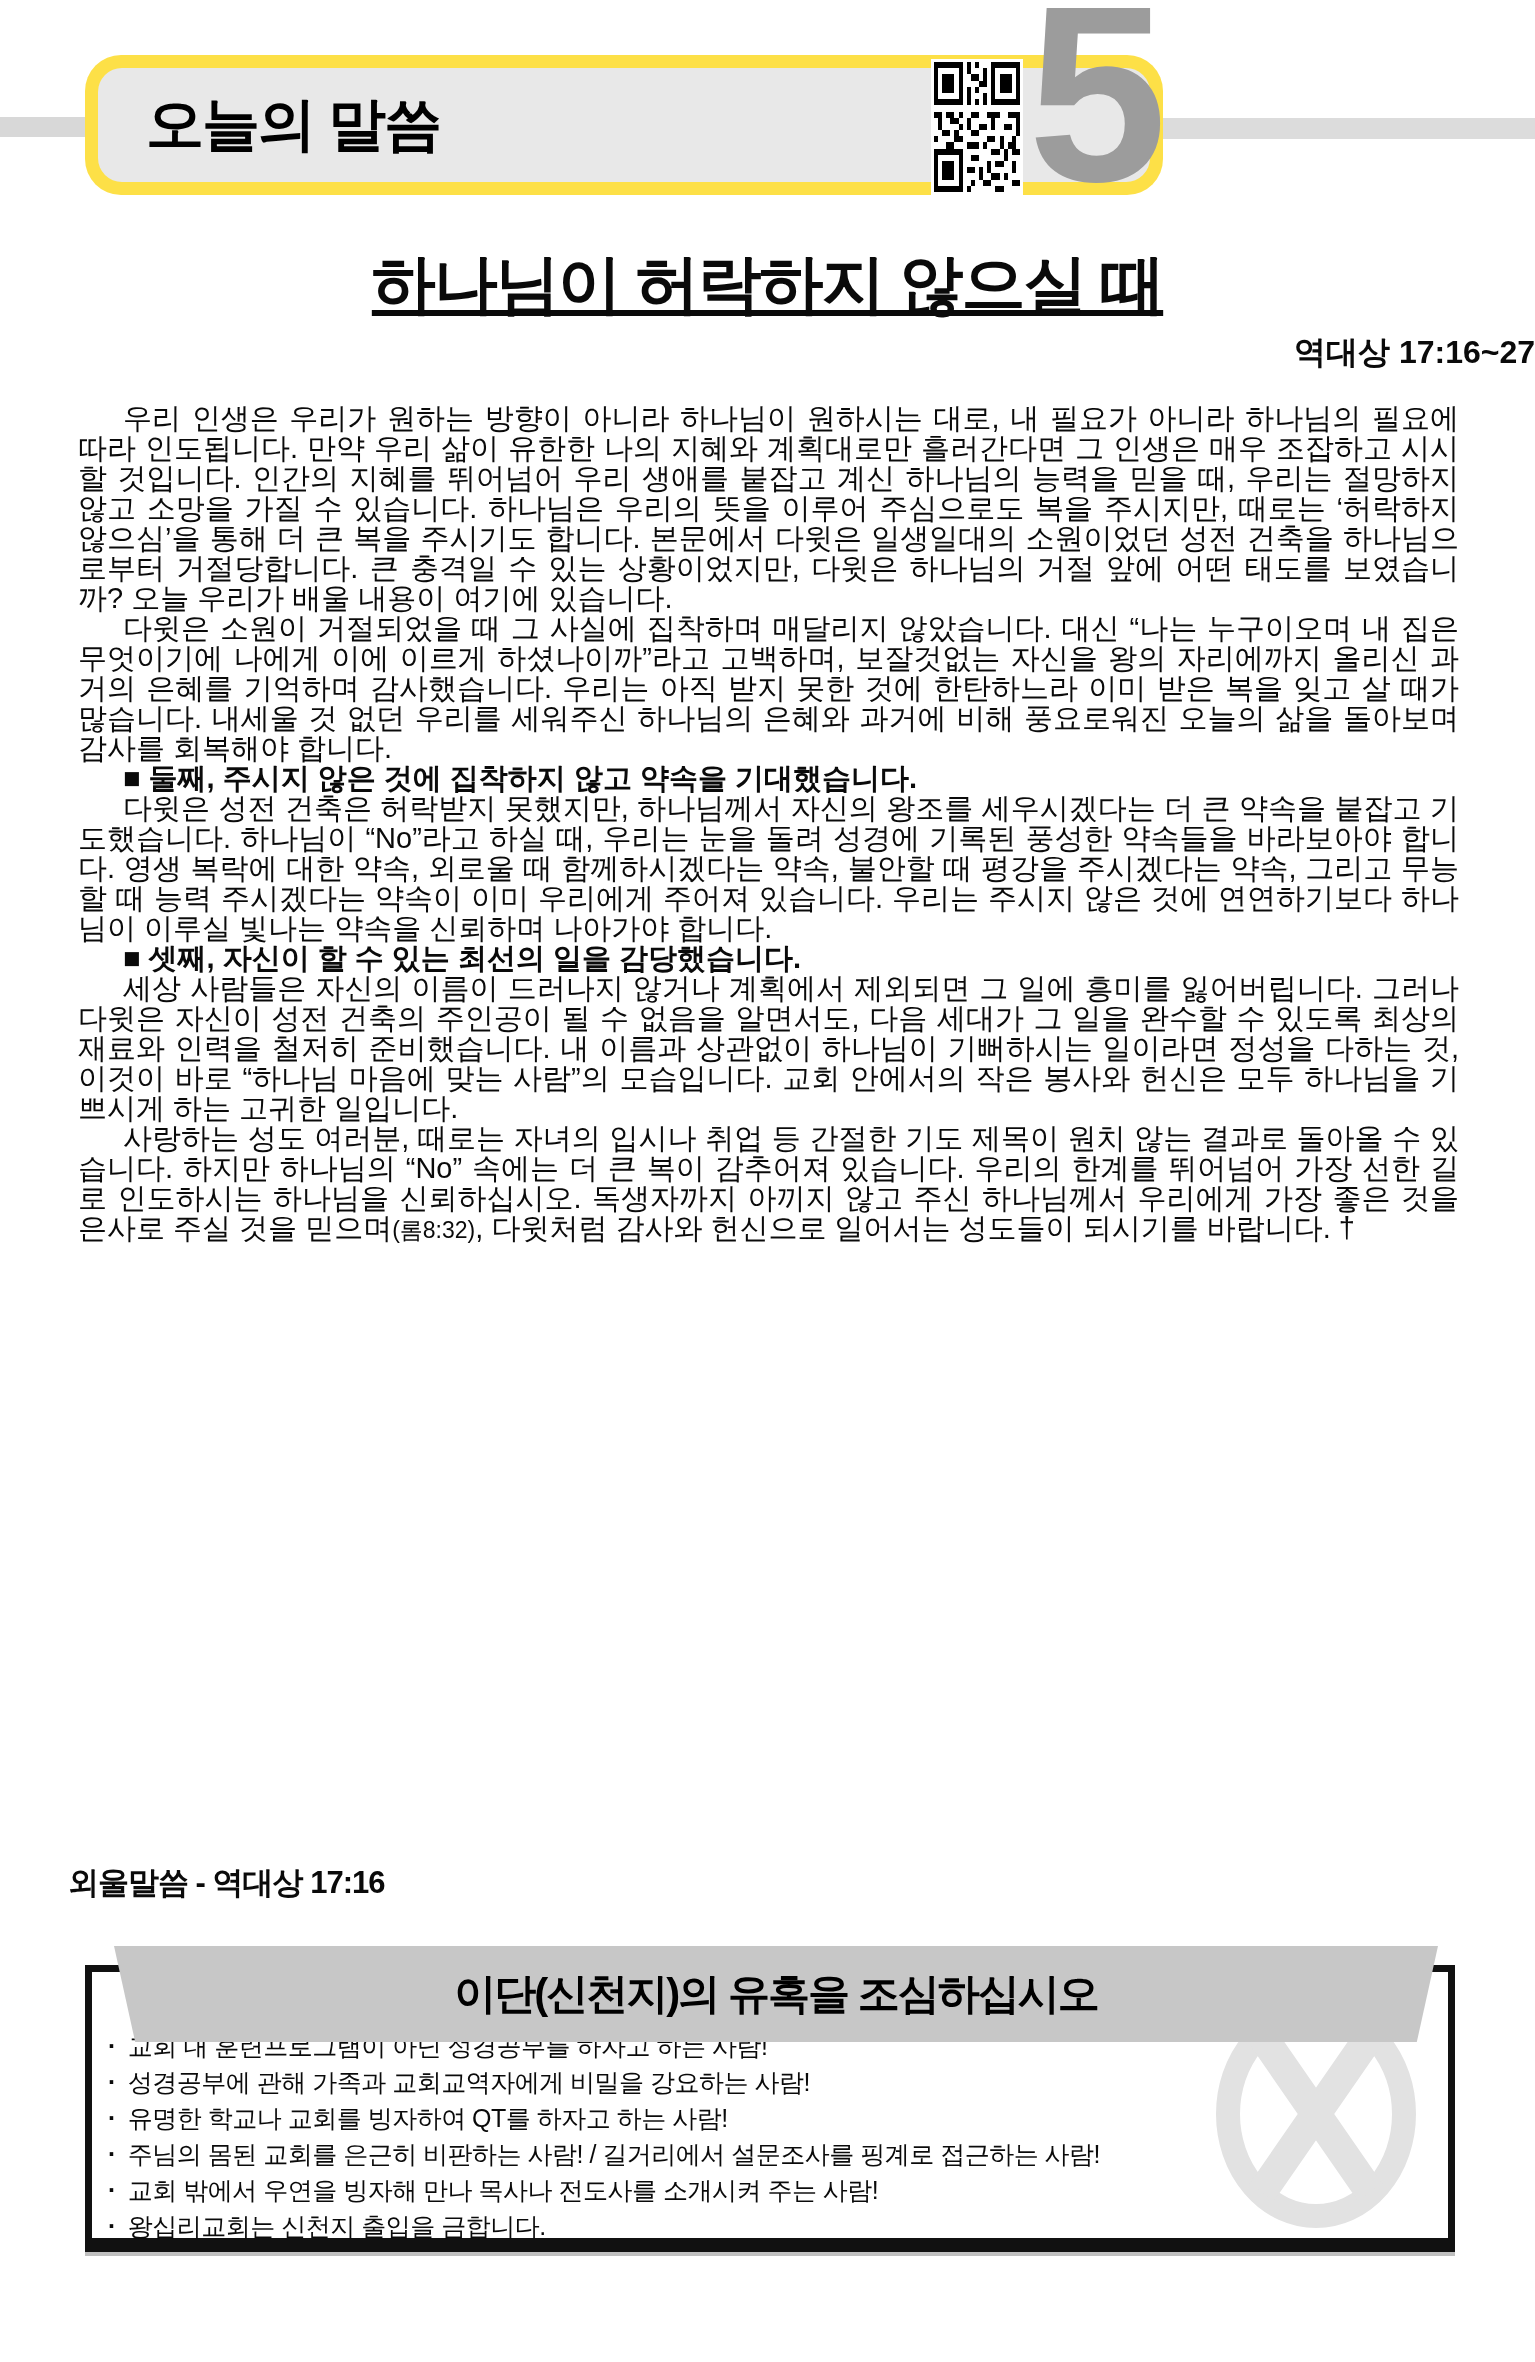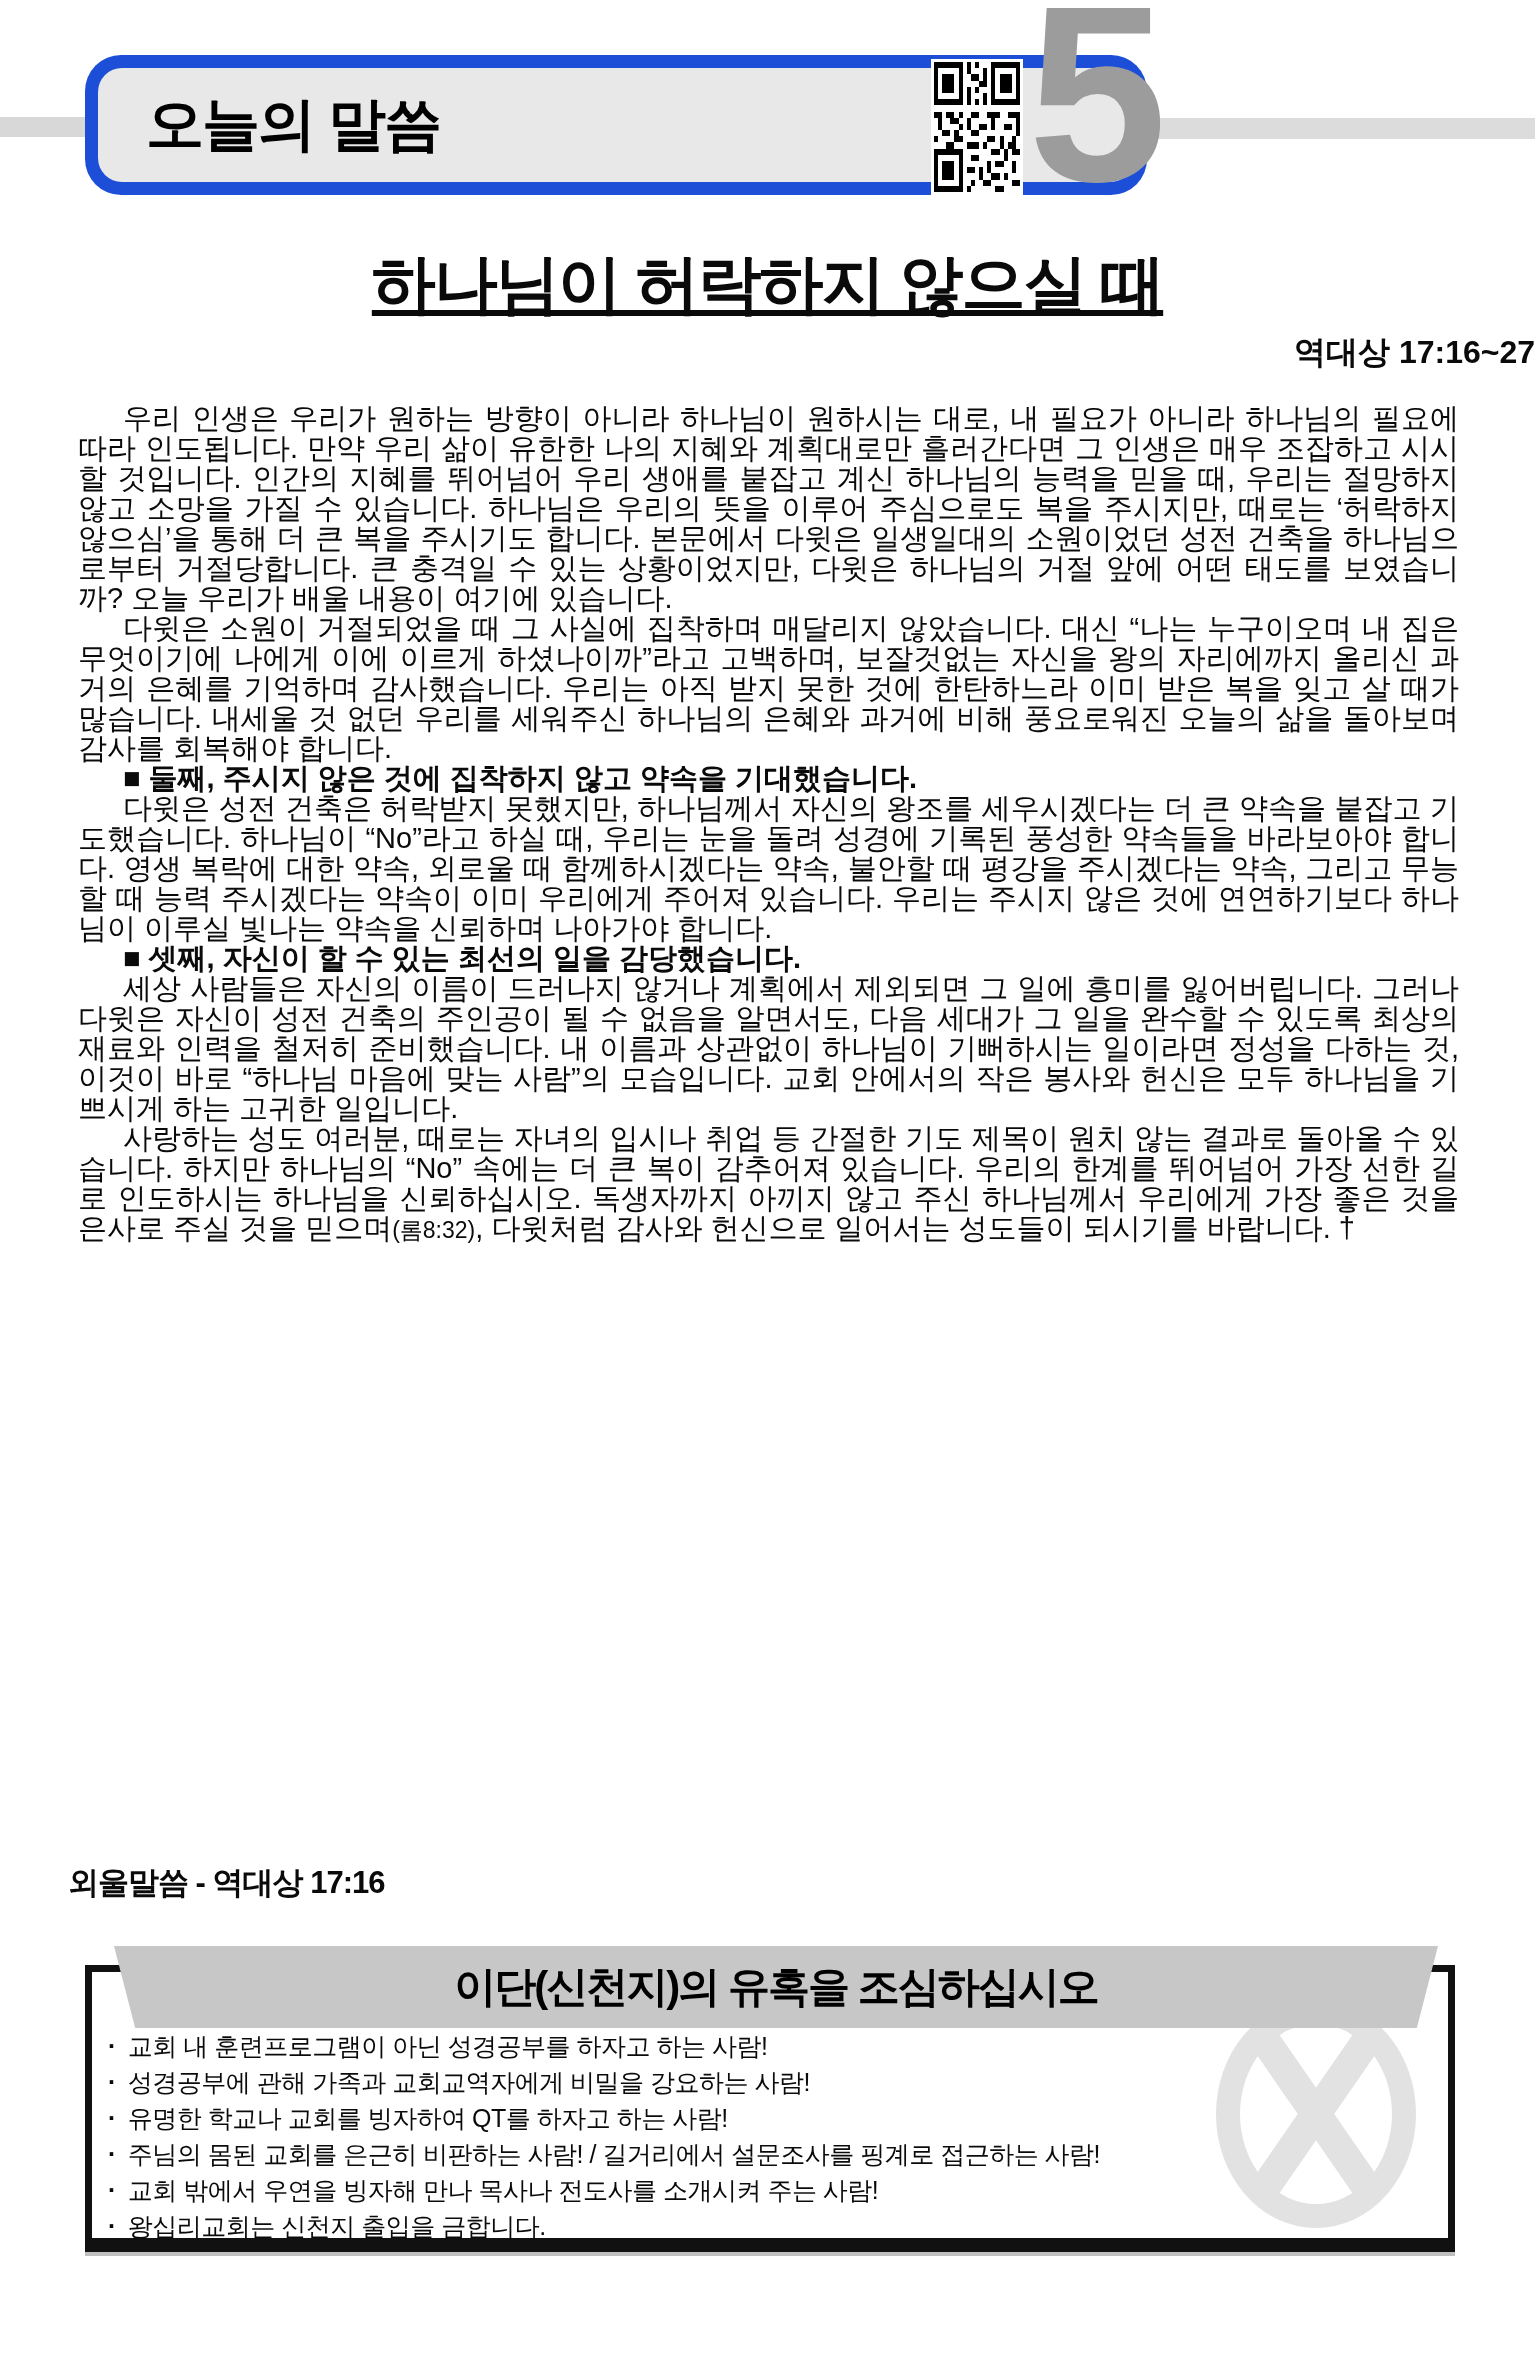--- a/index.html
+++ b/index.html
@@ -7,21 +7,21 @@
     width:1535px;height:2362px;background:#ffffff;
     font-family:"Liberation Sans","DejaVu Sans",sans-serif;
     color:#0a0a0a;
   }
   .page{position:relative;width:1535px;height:2362px;overflow:hidden;background:#fff;}
 
   
   .hdr{position:relative;height:212px;}
   .hdr-bar-left{position:absolute;left:0;top:117px;width:102px;height:20px;background:#d8d8d8;z-index:0;}
   .hdr-bar-right{position:absolute;left:1138px;right:0;top:118px;height:21px;background:#dcdcdc;z-index:0;}
-  .hdr-box{position:absolute;left:85px;top:55px;width:1062px;height:140px;background:#1d4ed8;border-radius:36px;z-index:1;}
+  .hdr-box{position:absolute;left:85px;top:55px;width:1062px;height:140px;background:#fde047;border-radius:36px;z-index:1;padding-left:16px;}
   .hdr-box-inner{position:absolute;inset:13px;background:#e8e8e8;border-radius:24px;display:flex;align-items:center;}
   .hdr-label{font-size:58px;font-weight:bold;margin-left:48px;letter-spacing:-2px;color:#000;}
   .issue-num{position:absolute;left:1028px;top:-30px;font-size:250px;line-height:1;font-weight:bold;color:#9c9c9c;z-index:2;}
   .qr{position:absolute;left:931px;top:59px;width:92px;height:136px;background:#fff;padding:3px;box-sizing:border-box;z-index:3;}
   .qr svg{display:block;width:100%;height:100%;}
 
   
   .main-title{margin:34px 0 0;text-align:center;font-size:64px;line-height:1.2;font-weight:bold;letter-spacing:-2px;text-decoration:underline;}
   .scripture-ref{margin-top:8px;text-align:right;font-size:32px;font-weight:bold;}
 
@@ -31,21 +31,21 @@
   .body p.h{font-weight:bold;}
   .ref-small{font-size:23px;}
 
   
   .memory{position:absolute;left:68px;top:1862px;font-size:31px;font-weight:bold;letter-spacing:-1px;}
 
   
   .warning{position:absolute;left:85px;right:80px;top:1965px;height:266px;
            border:7px solid #111;border-bottom-width:14px;background:#fff;
            box-shadow:0 4px 0 rgba(0,0,0,0.25);}
-  .banner{position:absolute;left:22px;right:10px;top:-26px;height:82px;background:#c7c7c7;
+  .banner{position:absolute;left:22px;right:10px;top:-26px;height:96px;background:#c7c7c7;
           clip-path:polygon(0 0,100% 0,98.4% 100%,1.6% 100%);
           display:flex;align-items:center;justify-content:center;z-index:2;}
   .banner span{font-size:42px;font-weight:bold;letter-spacing:-2px;color:#000;}
   .watermark{position:absolute;right:26px;top:28px;width:212px;height:228px;z-index:0;}
   .bullets{position:relative;z-index:1;list-style:none;margin:56px 0 0;padding:0 0 0 16px;}
   .bullets li{font-size:25px;line-height:36px;display:flex;gap:12px;align-items:baseline;letter-spacing:-0.5px;}
   .dot{font-weight:bold;flex:0 0 auto;}
 </style>
 </head>
 <body>

